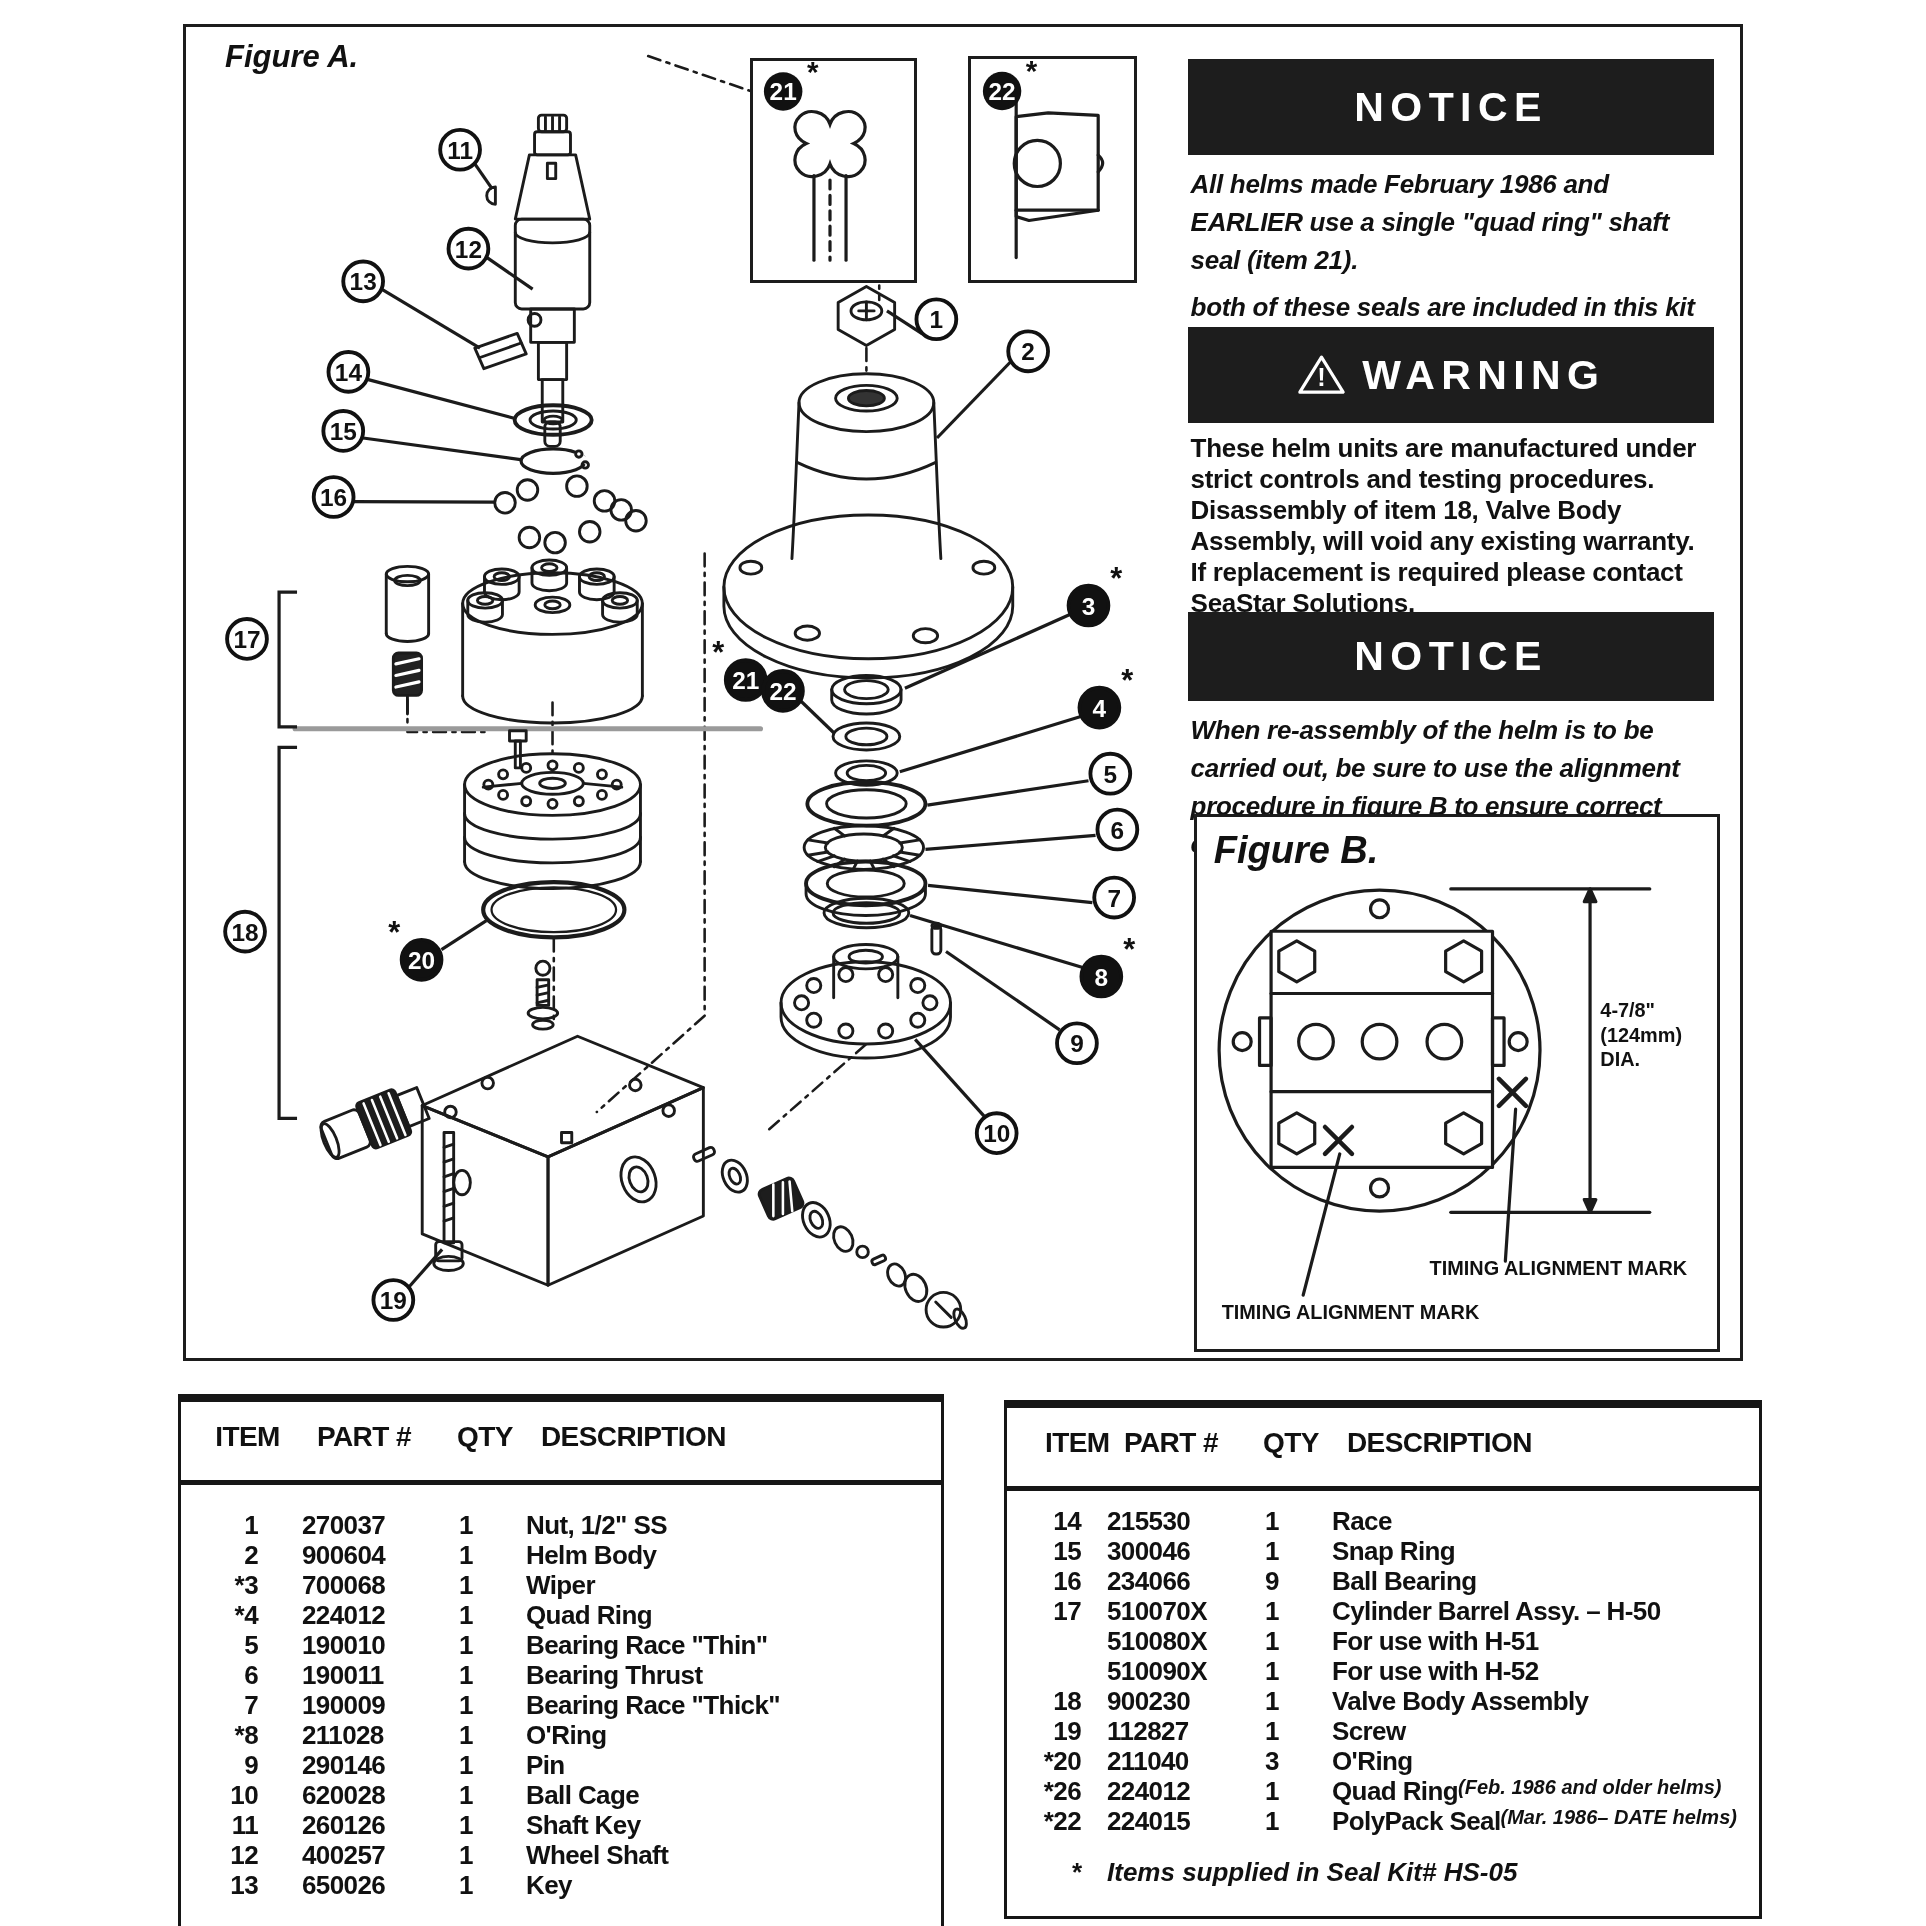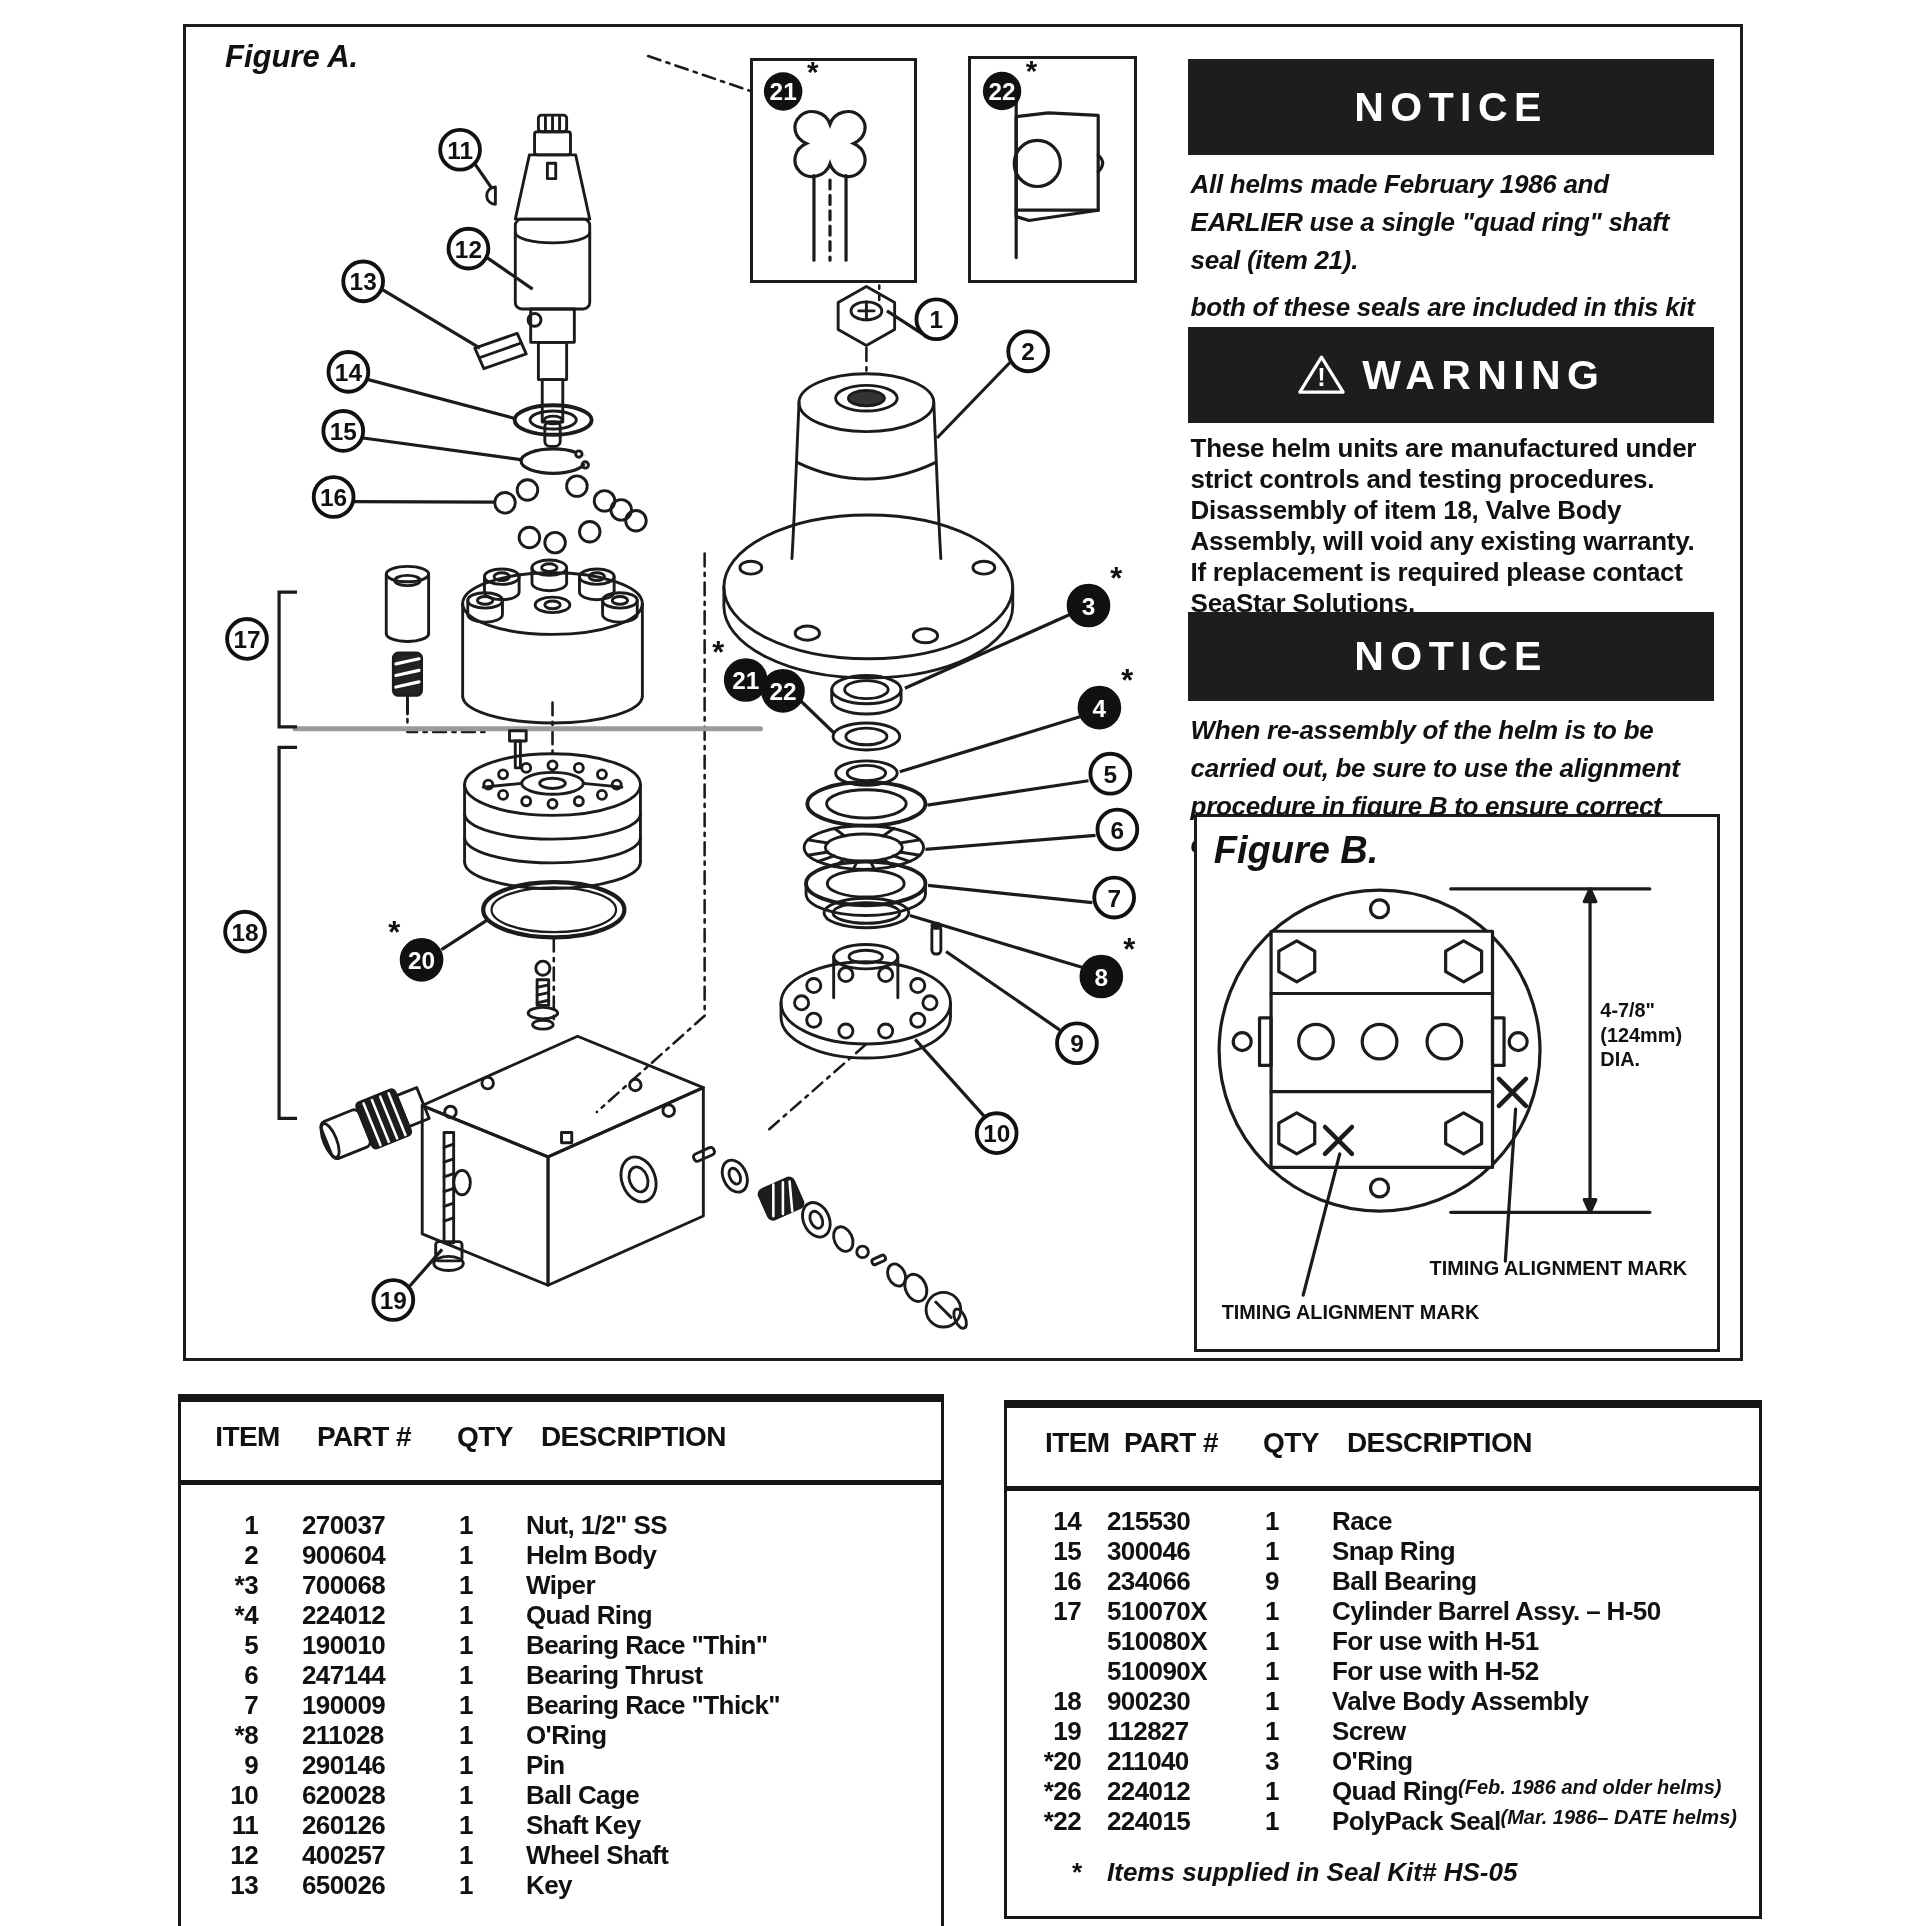--- a/index.html
+++ b/index.html
@@ -626,21 +626,21 @@
         <span class="c-desc">Quad Ring</span>
       </div>
       <div class="trow">
         <span class="c-item">5</span>
         <span class="c-part">190010</span>
         <span class="c-qty">1</span>
         <span class="c-desc">Bearing Race "Thin"</span>
       </div>
       <div class="trow">
         <span class="c-item">6</span>
-        <span class="c-part">247144</span>
+        <span class="c-part">190011</span>
         <span class="c-qty">1</span>
         <span class="c-desc">Bearing Thrust</span>
       </div>
       <div class="trow">
         <span class="c-item">7</span>
         <span class="c-part">190009</span>
         <span class="c-qty">1</span>
         <span class="c-desc">Bearing Race "Thick"</span>
       </div>
       <div class="trow">

